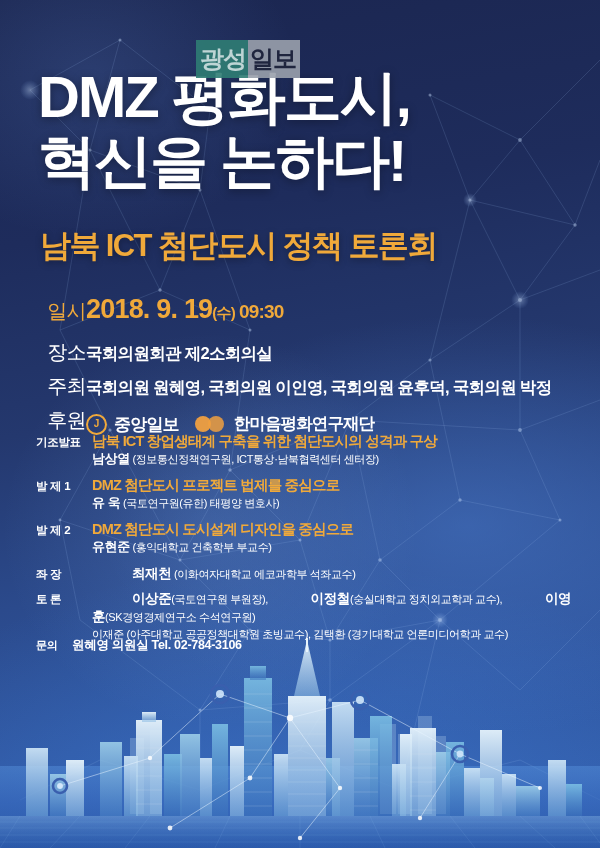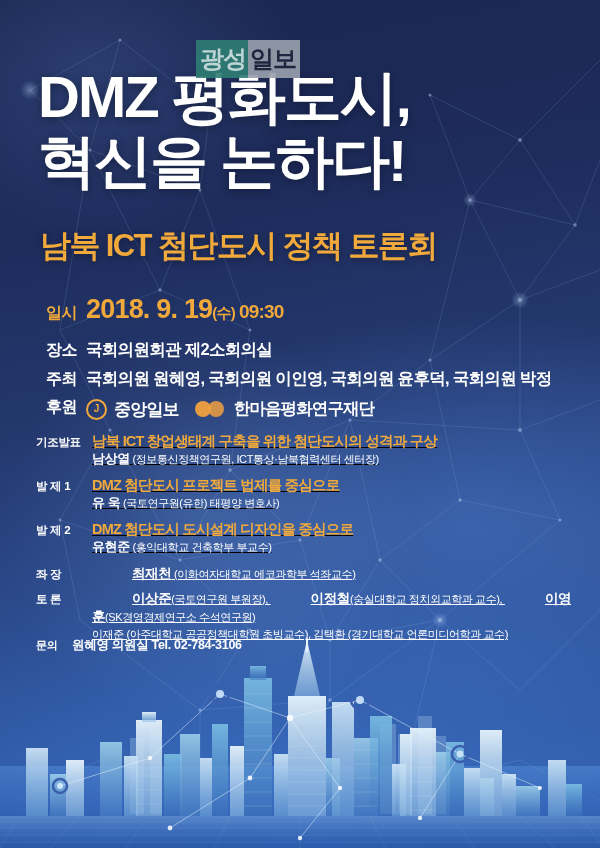--- a/index.html
+++ b/index.html
@@ -47,22 +47,22 @@
     color:#f0a93a;font-weight:700;font-size:31px;line-height:36px;
     letter-spacing:-1.6px;white-space:nowrap;
     text-shadow:0 2px 7px rgba(0,0,0,.35);
   }
 
   
   .info{position:absolute;left:46px;top:295px;z-index:4;}
   .info-row{display:flex;align-items:baseline;margin-bottom:7px;white-space:nowrap;}
   .info-row.date{margin-bottom:12px;}
   .lbl{
-    color:#ffffff;font-weight:700;font-size:16px;letter-spacing:-.6px;
-    width:40px;flex:0 0 40px;
+    color:#ffffff;font-weight:400;font-size:20px;letter-spacing:-.6px;
+    width:40px;flex:0 0 40px;text-align:right;
   }
   .lbl.gold{color:#f0a93a;}
   .date-val{
     color:#f0a93a;font-weight:700;font-size:27px;letter-spacing:-.8px;line-height:28px;
   }
   .date-val .dow{font-size:15px;}
   .date-val .time{font-size:19px;margin-left:4px;}
   .info-val{color:#ffffff;font-weight:700;font-size:16.5px;letter-spacing:-.7px;}
 
   .sponsors{display:flex;align-items:center;gap:7px;}
@@ -79,21 +79,21 @@
   .logo-hanma{color:#ffffff;font-weight:700;font-size:16.5px;letter-spacing:-.9px;}
 
   
   .program{position:absolute;left:36px;top:432px;z-index:4;width:545px;}
   .prog-row{display:flex;align-items:flex-start;margin-bottom:3px;}
   .prog-tag{
     flex:0 0 56px;width:56px;color:#ffffff;font-weight:700;
     font-size:11.5px;letter-spacing:-.3px;line-height:16px;padding-top:2px;
     text-align:justify;
   }
-  .prog-body{flex:1;text-decoration:underline;}
+  .prog-body{flex:1;}
   .prog-title{
     color:#f0a93a;font-weight:700;font-size:14.5px;letter-spacing:-.8px;line-height:18px;
   }
   .prog-person{
     color:#ffffff;font-size:11px;letter-spacing:-.4px;line-height:16px;margin-top:1px;
   }
   .prog-person b{font-weight:700;font-size:13px;text-align:center;}
   .prog-gap{height:6px;}
 
   .single-row{display:flex;align-items:baseline;margin-bottom:6px;}

